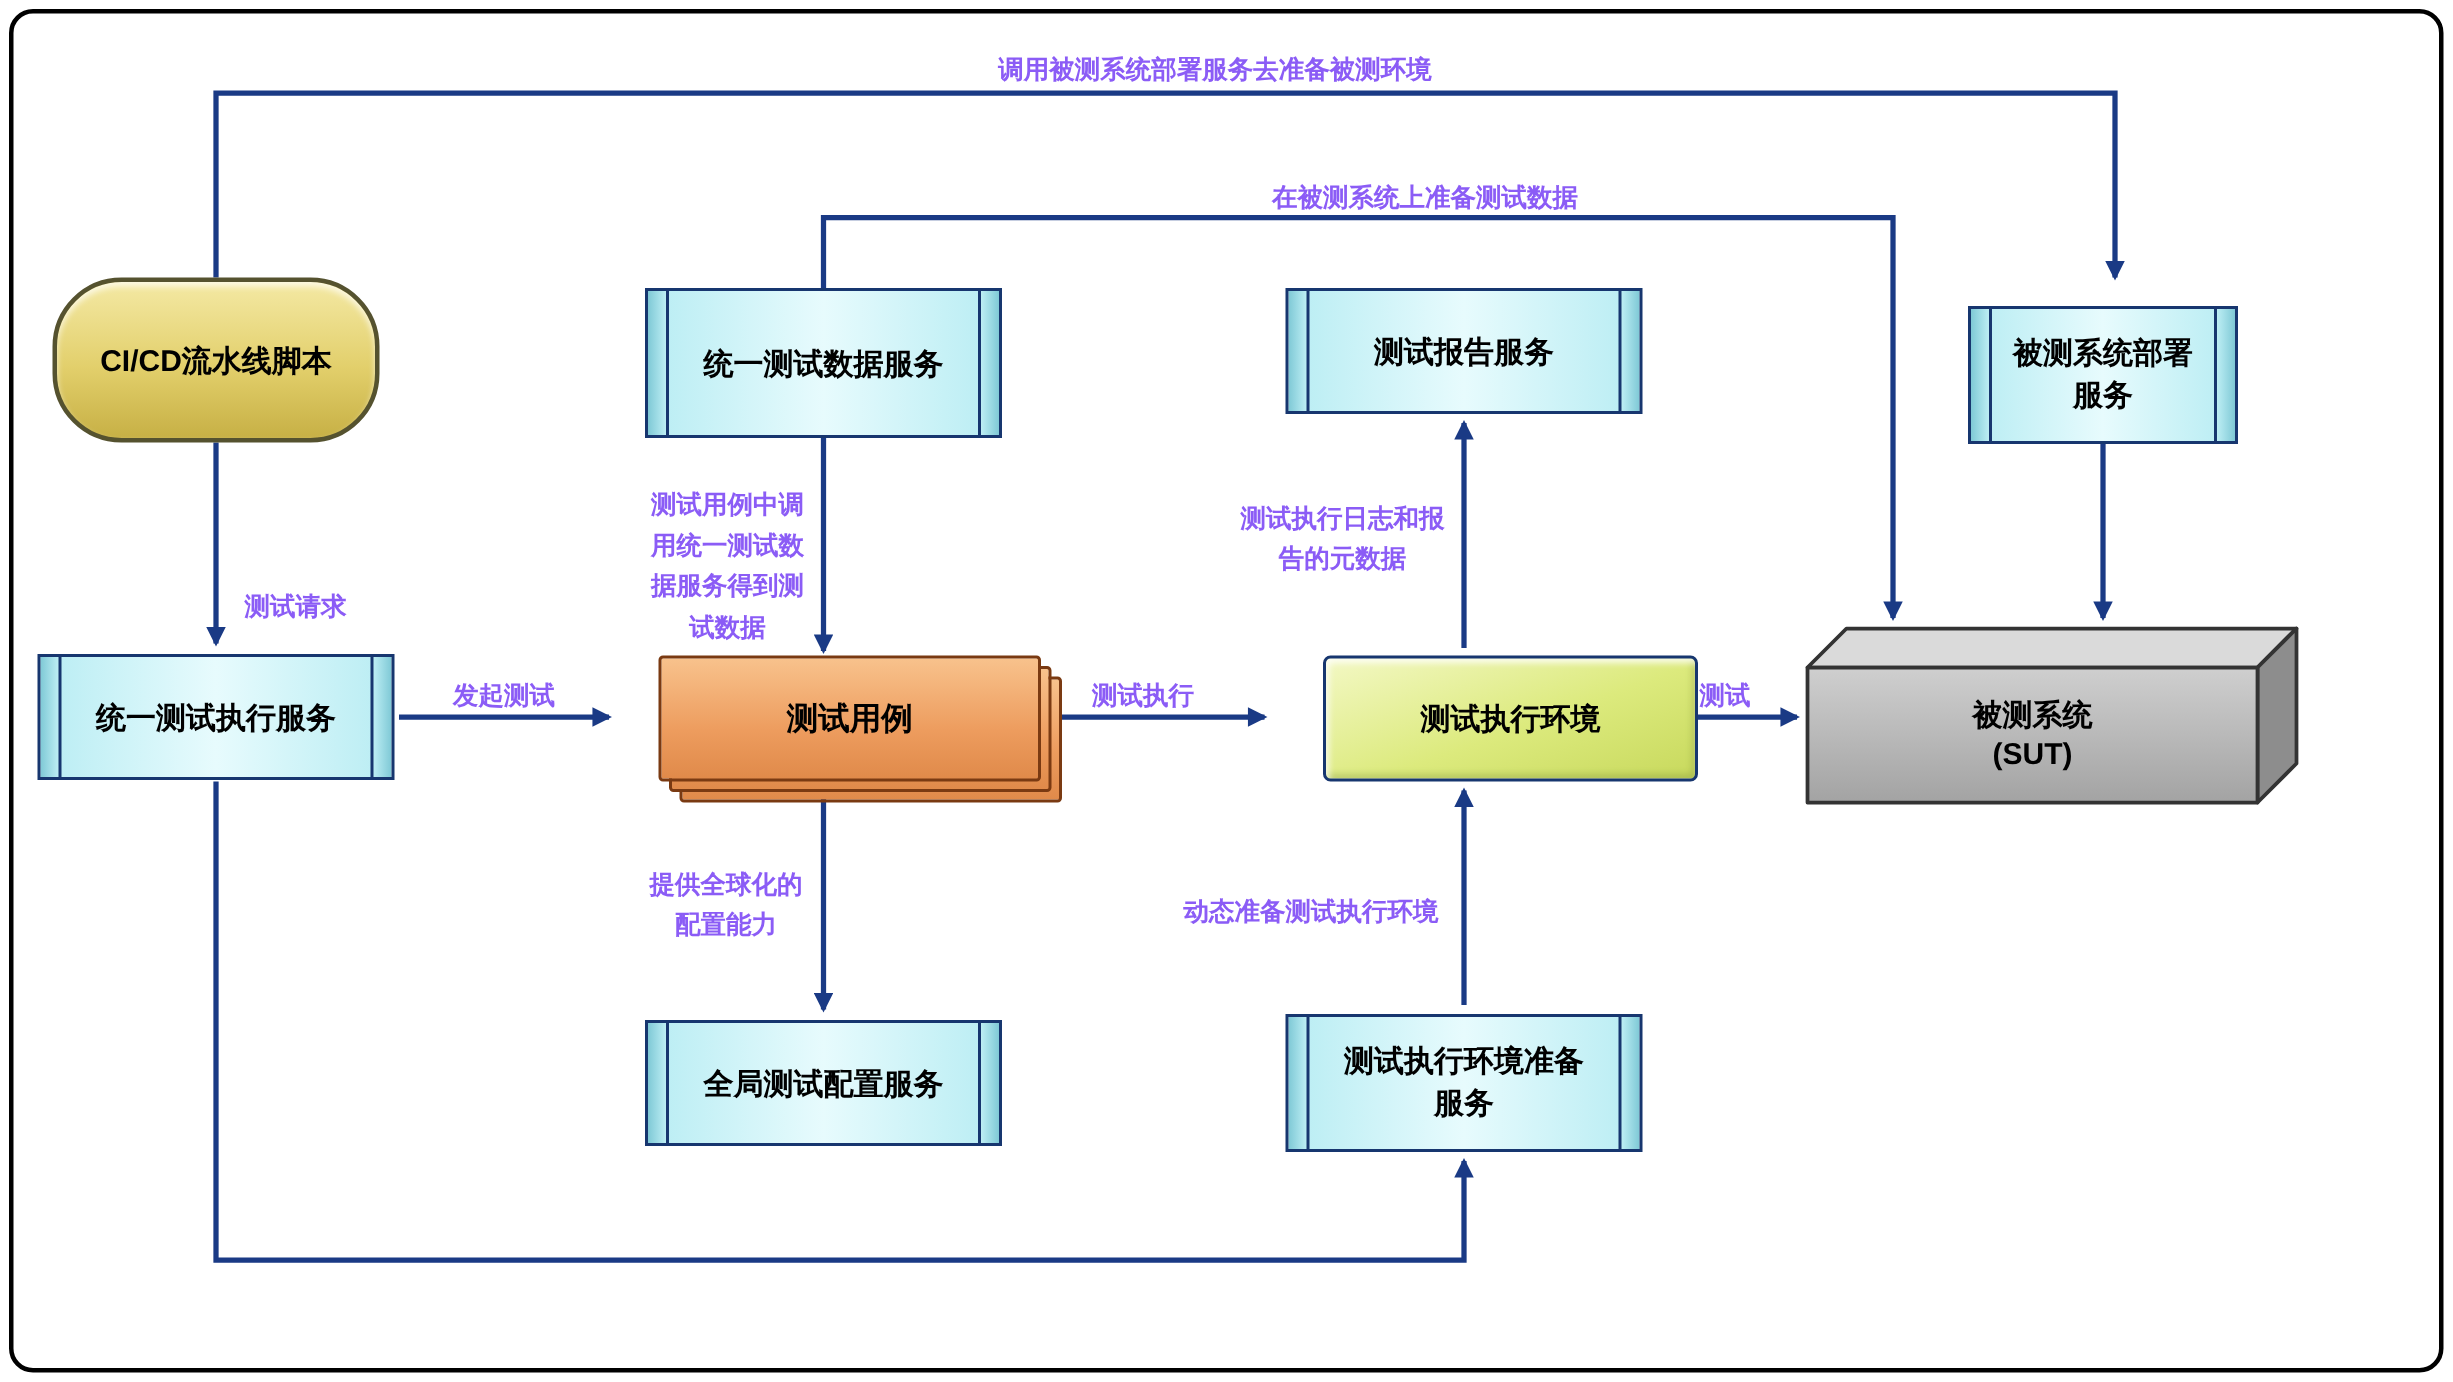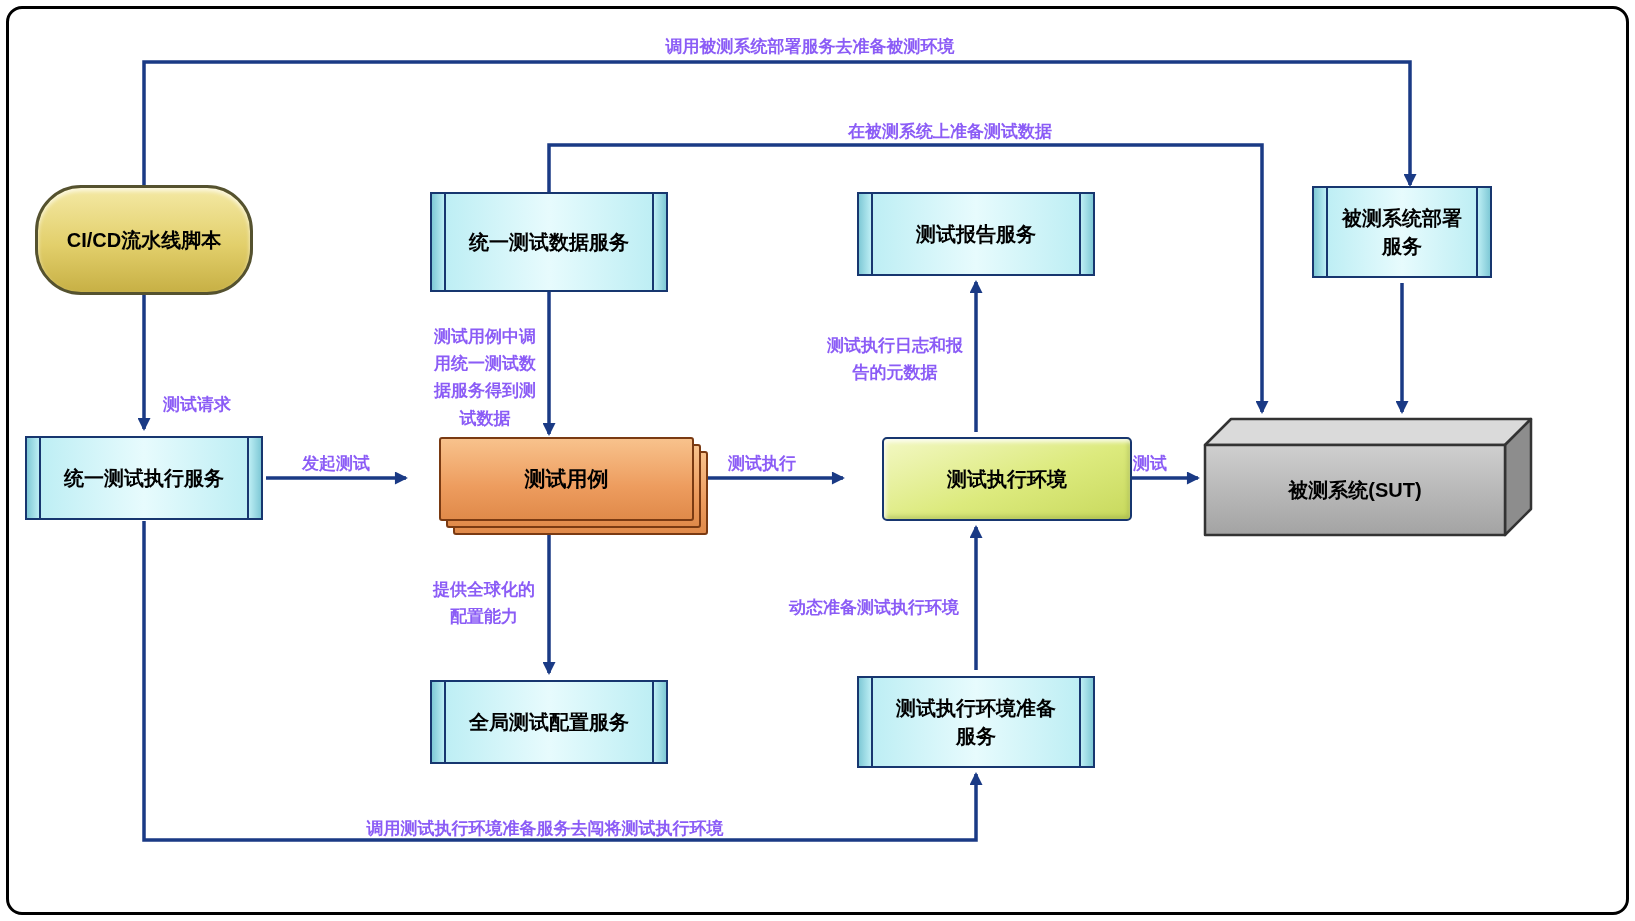--- a/index.html
+++ b/index.html
@@ -27,21 +27,21 @@
   .tc-wrap { position:absolute; z-index:2; }
   .tc-layer { position:absolute; width:255px; height:84px; border:2.5px solid #7a3a12; border-radius:3px;
               background:linear-gradient(180deg,#f8c28c 0%,#ed9c5e 60%,#e08a4a 100%);margin-left:24px; }
   .tc-front { display:flex; align-items:center; justify-content:center; font-weight:bold; font-size:21px; }
 
   
   .env { border:2.5px solid #17366f; border-radius:5px; font-size:20px;
          background:linear-gradient(160deg,#f3f8c4 0%,#dcea7d 55%,#c8d95d 100%);
          box-shadow:inset 2px 3px 4px rgba(255,255,255,.8), inset -2px -3px 4px rgba(90,110,30,.25); }
 
-  .sut-text { position:absolute; z-index:2; display:flex; align-items:center;
+  .sut-text { position:absolute; z-index:2; display:flex; flex-direction:column; align-items:center;
               justify-content:center; text-align:center; font-weight:bold; font-size:20px; line-height:1.3; }
 
   .elabel { position:absolute; z-index:3; font-weight:bold; font-size:17px; color:#8b5cf6;
             text-align:center; line-height:1.6; white-space:nowrap; }
   .elabel.wrap { white-space:normal; }
   .ctr { transform:translateX(-50%); }
 </style>
 </head>
 <body>
 
@@ -91,21 +91,21 @@
   </div>
 
   <div class="node svc" style="left:430px; top:192px; width:238px; height:100px;">
     <span>统一测试数据服务</span>
   </div>
 
   <div class="node svc" style="left:857px; top:192px; width:238px; height:84px;">
     <span>测试报告服务</span>
   </div>
 
-  <div class="node svc" style="left:1312px; top:186px; width:180px; height:92px;">
+  <div class="node svc" style="left:1312px; top:204px; width:180px; height:92px;">
     <span style="max-width:126px; display:inline-block; line-height:1.4;">被测系统部署服务</span>
   </div>
 
   <div class="tc-wrap" style="left:415px; top:437px; width:270px; height:95px;">
     <div class="tc-layer" style="left:14px; top:14px;"></div>
     <div class="tc-layer" style="left:7px; top:7px;"></div>
     <div class="tc-layer tc-front" style="left:0; top:0;">
       <span>测试用例</span>
     </div>
   </div>
@@ -140,15 +140,14 @@
   <div class="elabel ctr" style="left:762px; top:450px;">测试执行</div>
 
   <div class="elabel ctr wrap" style="left:895px; top:332px; width:150px;">测试执行日志和报告的元数据</div>
 
   <div class="elabel ctr" style="left:1150px; top:450px;">测试</div>
 
   <div class="elabel ctr wrap" style="left:484px; top:576px; width:112px;">提供全球化的配置能力</div>
 
   <div class="elabel ctr" style="left:874px; top:594px;">动态准备测试执行环境</div>
 
-  <div class="elabel ctr" style="left:545px; top:815px;">调用测试执行环境准备服务去闯将测试执行环境</div>
 
 </div>
 
 </body></html>

